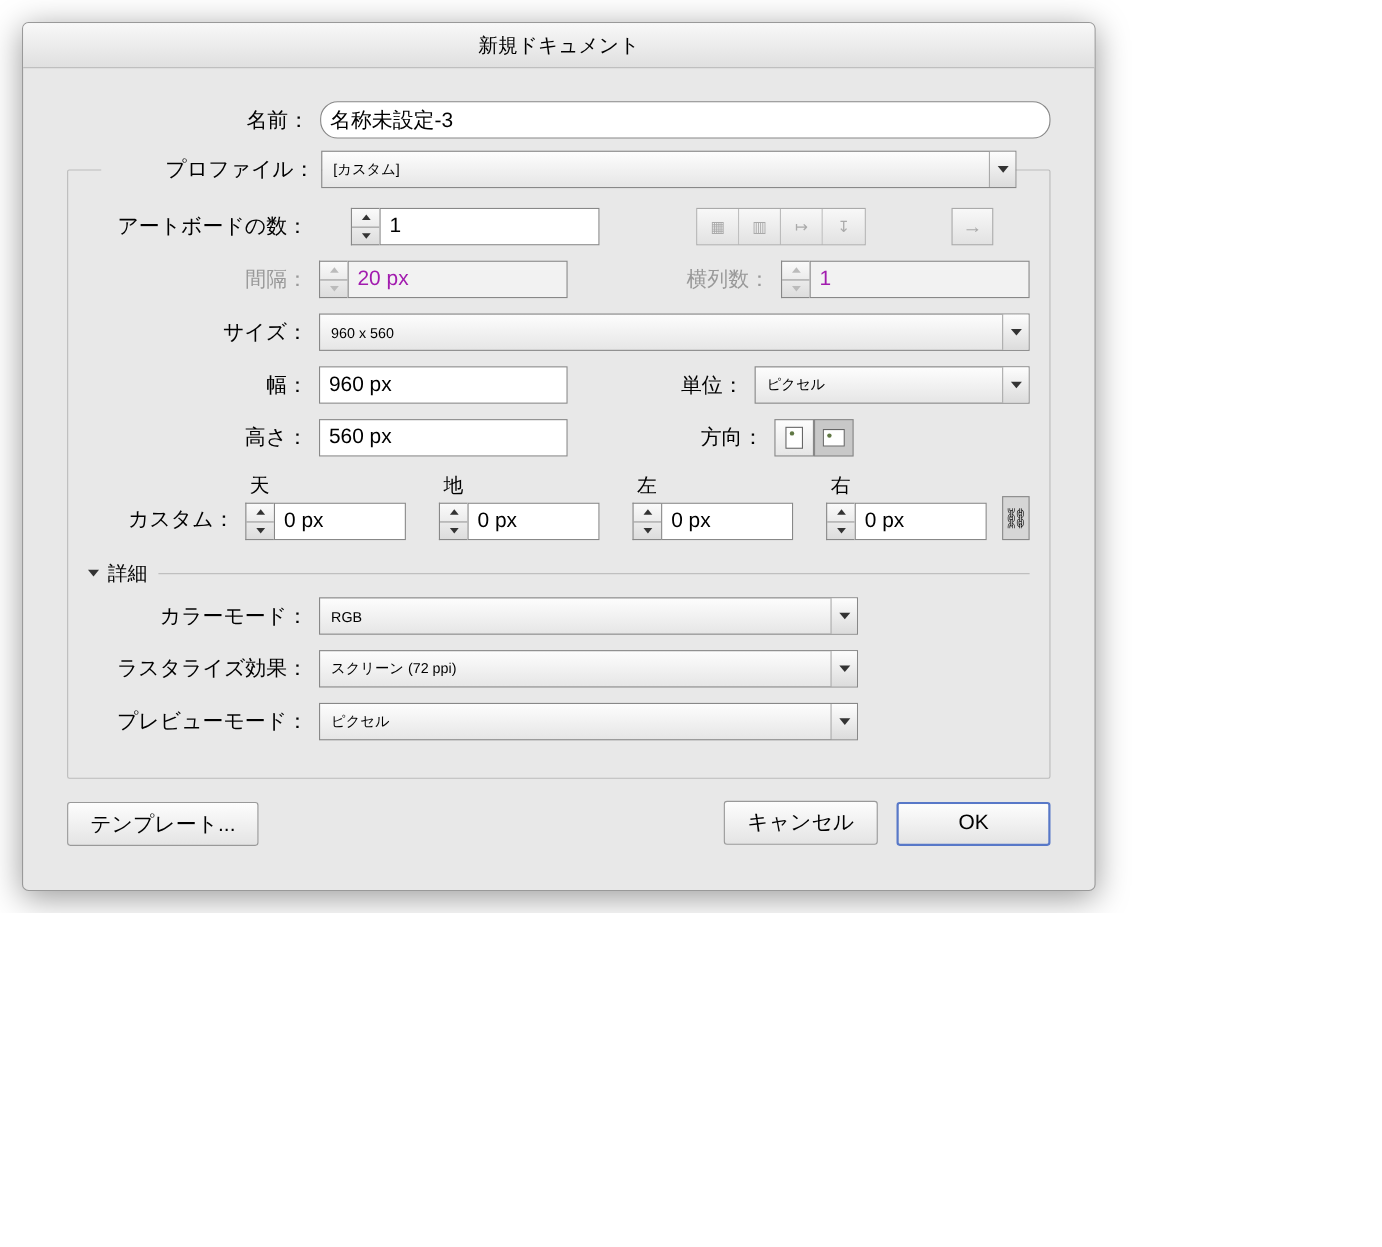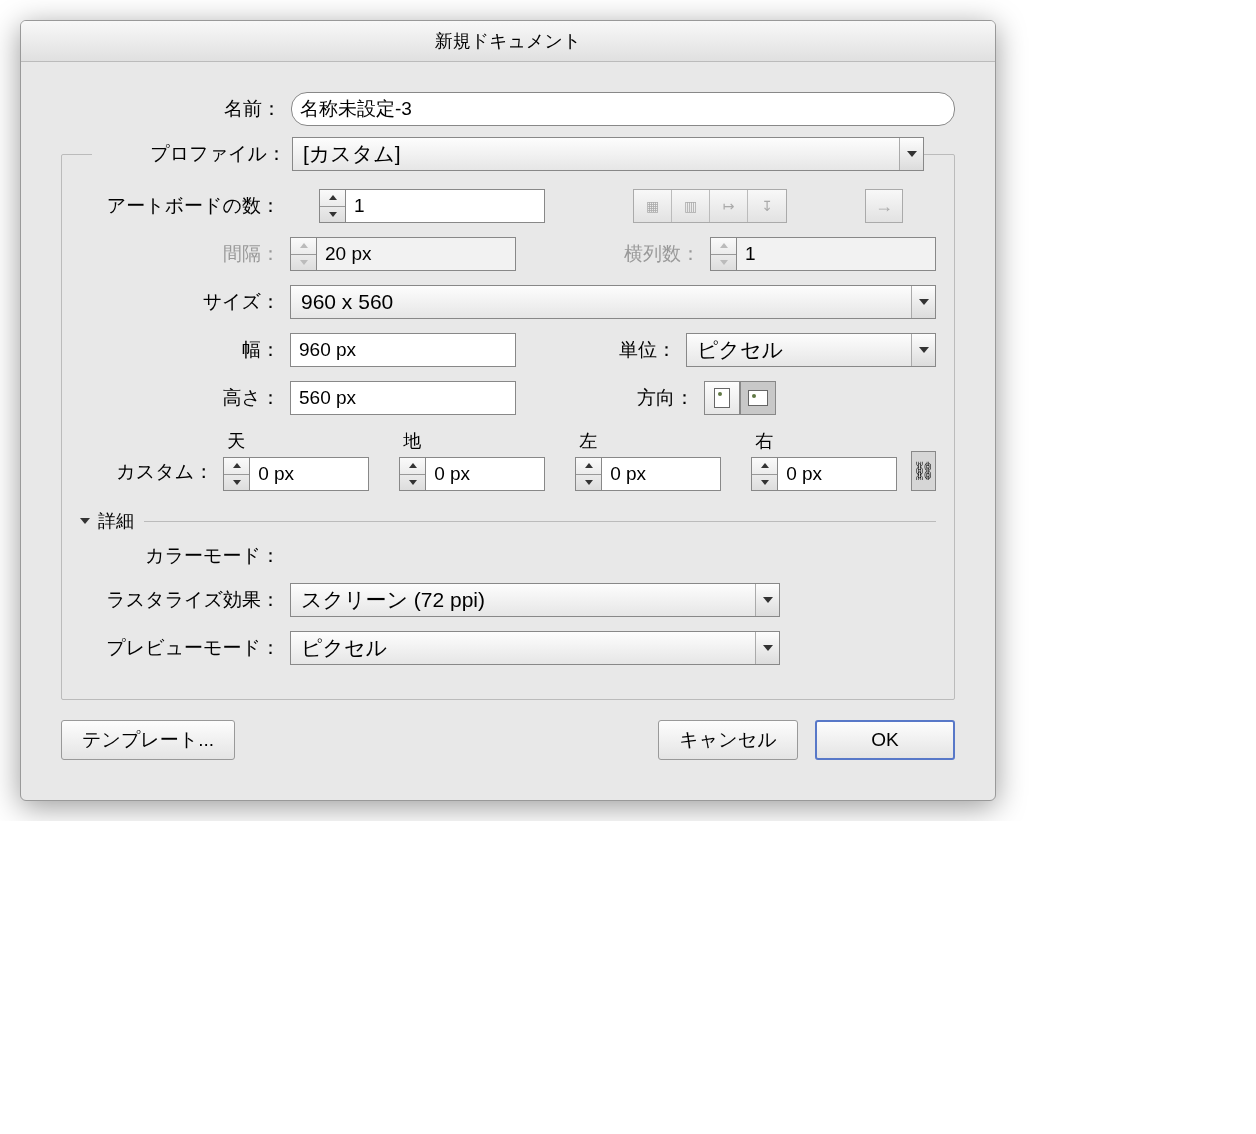--- a/index.html
+++ b/index.html
@@ -44,21 +44,21 @@
     font-family: inherit;
   }
   .dropdown {
     position: relative;
     display: flex;
     align-items: center;
     height: 34px;
     border: 1px solid #888;
     background: linear-gradient(#fdfdfd, #e6e6e6);
     padding: 0 28px 0 10px;
-    font-size: 21px;
+    font-size: 13px;
   }
   .dropdown .arrow {
     position: absolute;
     right: 0; top: 0;
     width: 24px; height: 100%;
     border-left: 1px solid #aaa;
     display: flex; align-items: center; justify-content: center;
     background: linear-gradient(#fdfdfd, #dcdcdc);
   }
   .tri-down {
@@ -91,21 +91,21 @@
     width:0;height:0;border-left:4px solid transparent;border-right:4px solid transparent;border-top:5px solid #333;
   }
   .spin-btns.disabled .tri-up-sm, .spin-btns.disabled .tri-down-sm { border-bottom-color:#bbb; border-top-color:#bbb; }
   .spin-input {
     border: 1px solid #888;
     background: #fff;
     padding: 0 8px;
     font-size: 19px;
     font-family: inherit;
   }
-  .spin-input.disabled { color:#000000; background:#f2f2f2; }
+  .spin-input.disabled { color:#a21caf; background:#f2f2f2; }
   .btn-group {
     display: inline-flex;
     border: 1px solid #aaa;
     height: 34px;
   }
   .btn-group > div {
     width: 38px;
     display: flex; align-items:center; justify-content:center;
     border-right: 1px solid #bbb;
     background: linear-gradient(#f8f8f8,#e2e2e2);
@@ -365,20 +365,26 @@
       <div class="details-header">
         <div class="tri">
             <div class="tri-down" style="border-top-color:#333"></div>
           </div>
         <span>詳細</span>
         <div class="line"></div>
       </div>
 
       <div class="row">
         <div class="label" style="width:210px">カラーモード：</div>
+        <div class="dropdown" style="width:490px">
+          <span>RGB</span>
+          <div class="arrow">
+              <div class="tri-down"></div>
+            </div>
+        </div>
       </div>
 
       <div class="row">
         <div class="label" style="width:210px">ラスタライズ効果：</div>
         <div class="dropdown" style="width:490px">
           <span>スクリーン (72 ppi)</span>
           <div class="arrow">
               <div class="tri-down"></div>
             </div>
         </div>

